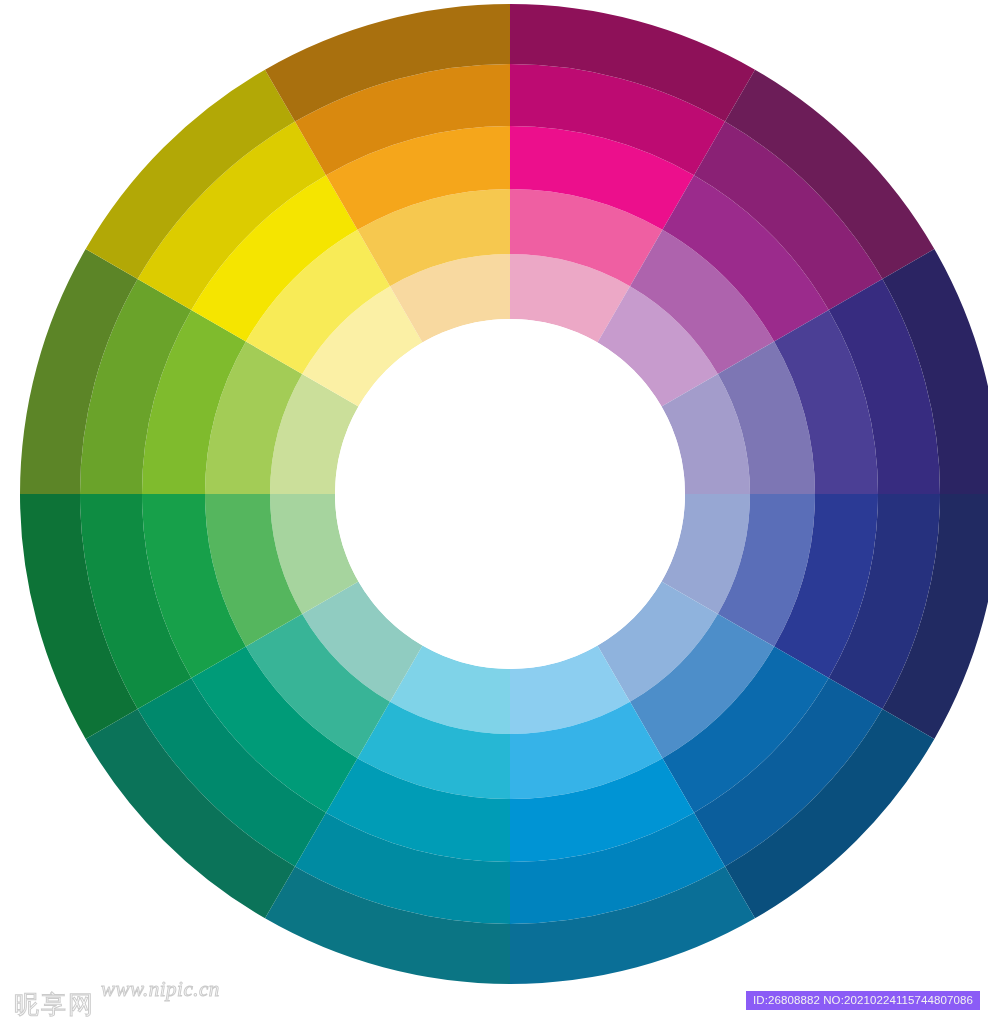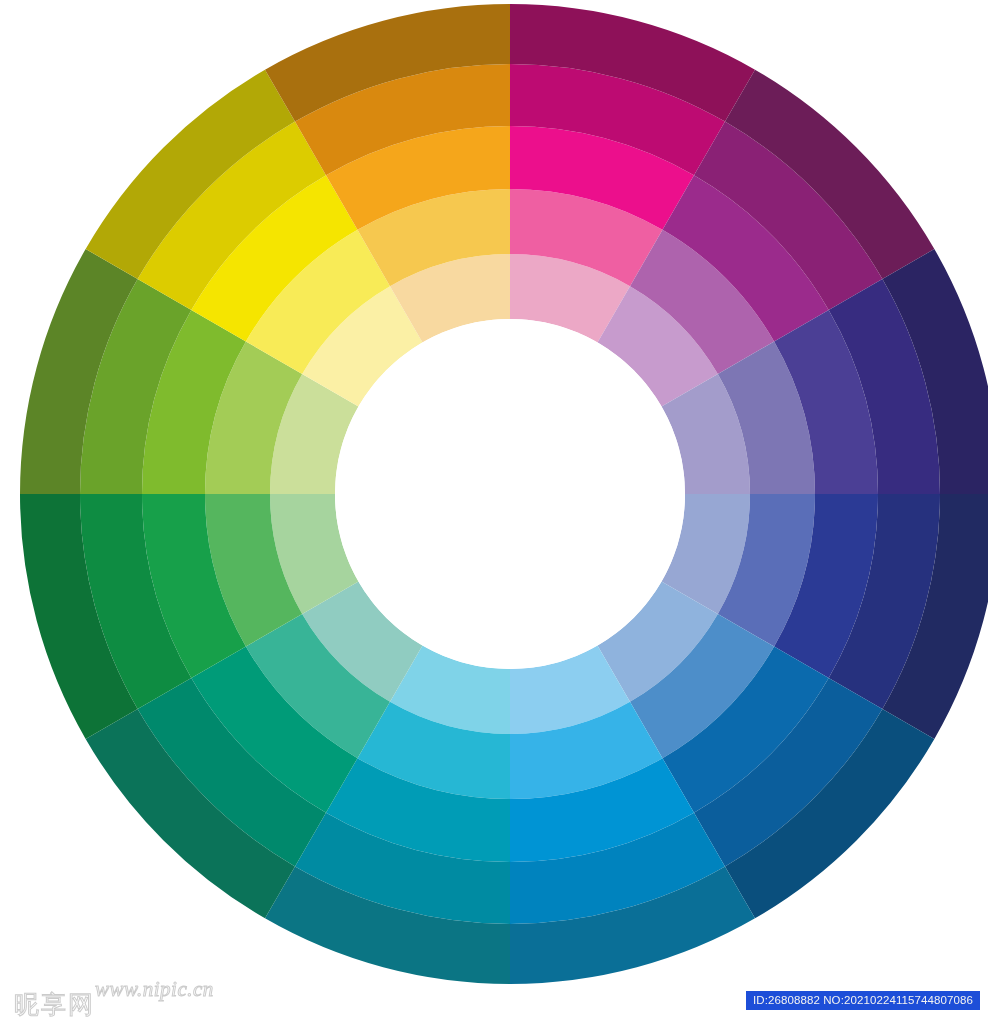--- a/index.html
+++ b/index.html
@@ -40,20 +40,21 @@
     height: 46px;
     pointer-events: none;
   }
 
   #nipic-logo {
     position: absolute;
     left: 14px;
     bottom: 7px;
     display: flex;
     align-items: flex-end;
+    gap: 6px;
     opacity: 0.95;
     text-align: right;
   }
 
   #nipic-logo .cjk {
     font-family: "DejaVu Sans", sans-serif;
     font-size: 25px;
     line-height: 1;
     letter-spacing: 2px;
     color: transparent;
@@ -69,21 +70,21 @@
     color: transparent;
     -webkit-text-stroke: 1px #c9c9c9;
     margin-bottom: 17px;
     letter-spacing: 0.5px;
   }
 
   #id-badge {
     position: absolute;
     right: 8px;
     bottom: 14px;
-    background: #1d4ed8;
+    background: #8b5cf6;
     color: #f2f2f2;
     font-family: "Liberation Sans", sans-serif;
     font-size: 11.5px;
     letter-spacing: 0.1px;
     padding: 3px 7px 4px 7px;
     white-space: nowrap;
   }
 </style>
 </head>
 <body>

